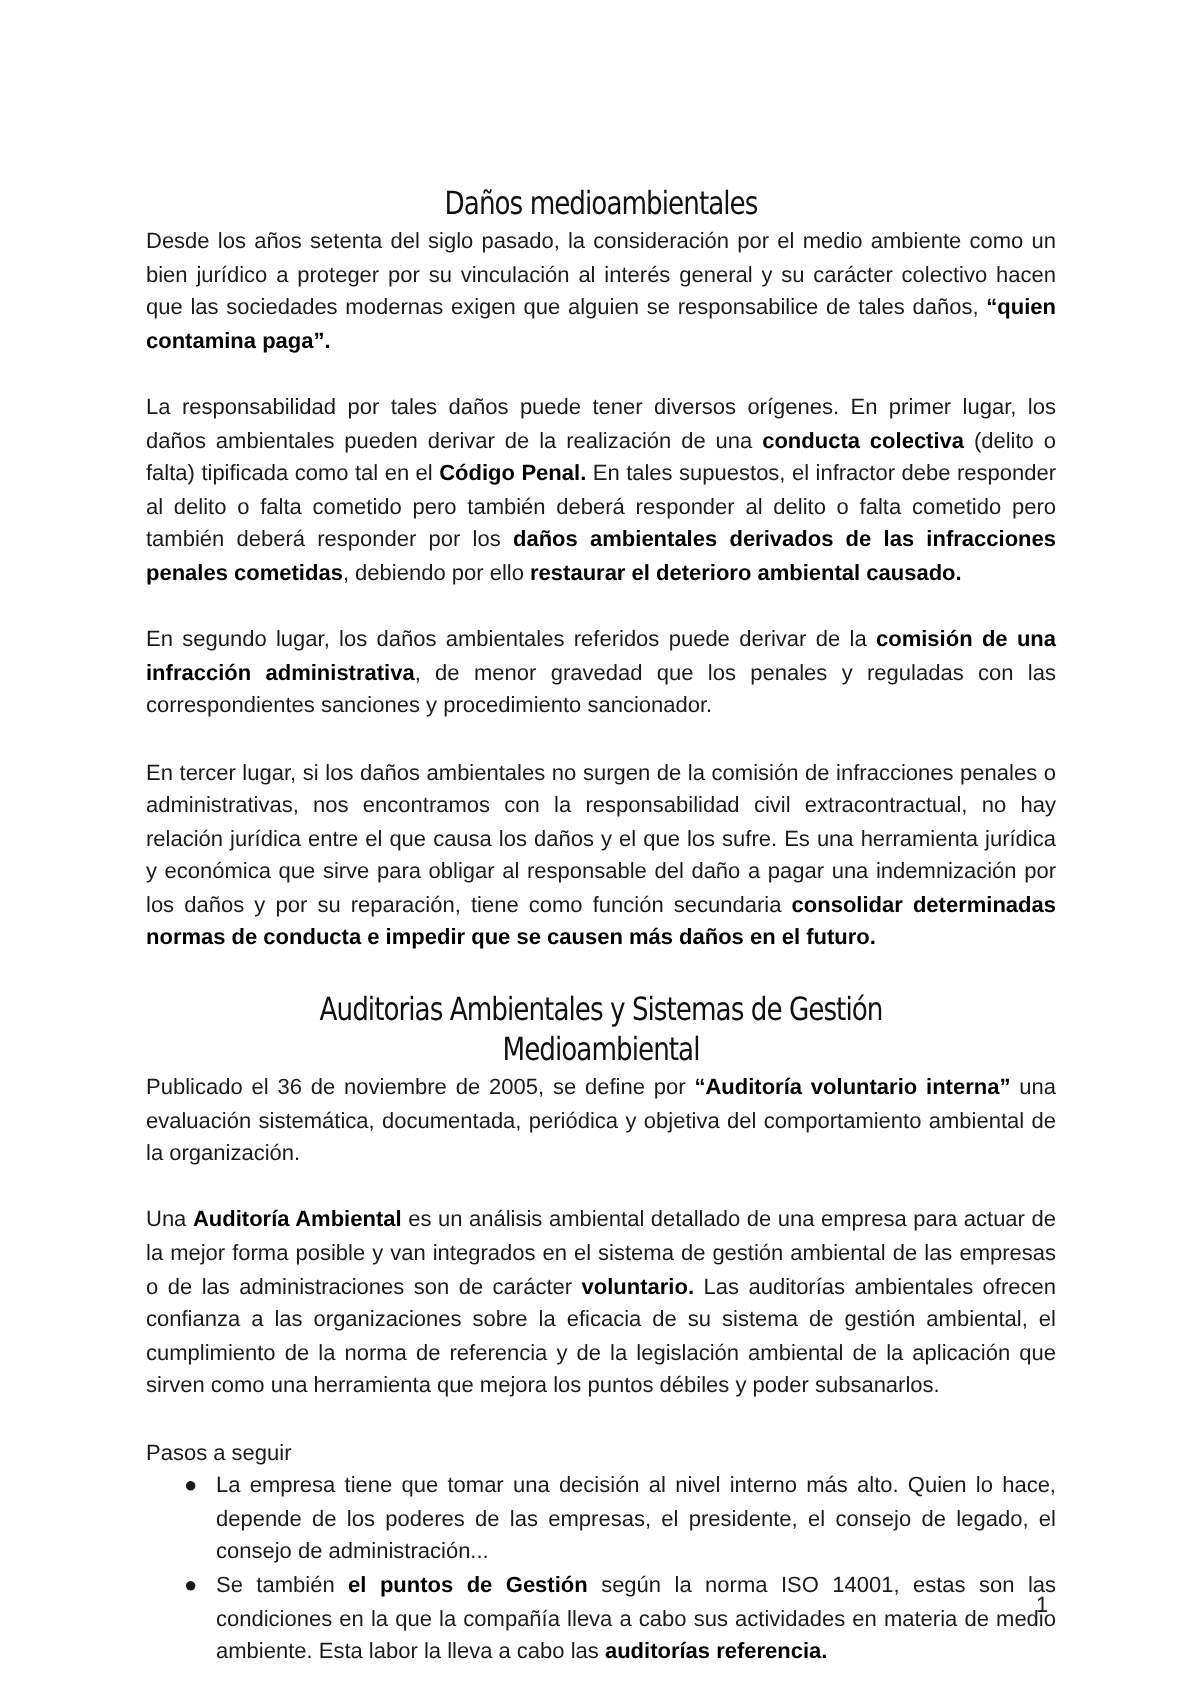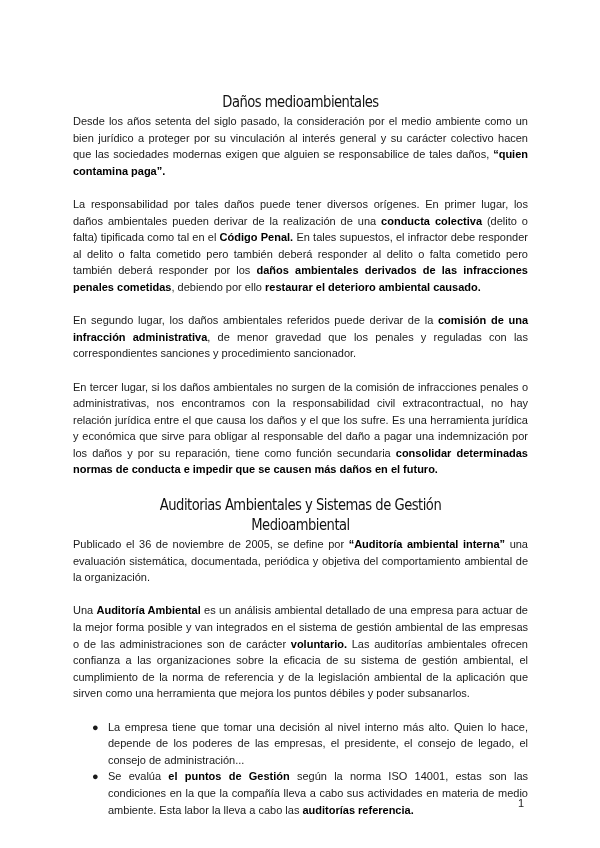--- a/index.html
+++ b/index.html
@@ -28,23 +28,24 @@
   <p><span>Desde los años setenta del siglo pasado, la consideración por el medio ambiente como un bien jurídico a proteger por su vinculación al interés general y su carácter colectivo hacen que las sociedades modernas exigen que alguien se responsabilice de tales daños, </span><b>“quien contamina paga”.</b></p>
 
   <p><span>La responsabilidad por tales daños puede tener diversos orígenes. En primer lugar, los daños ambientales pueden derivar de la realización de una </span><b>conducta colectiva</b><span> (delito o falta) tipificada como tal en el </span><b>Código Penal.</b><span> En tales supuestos, el infractor debe responder al delito o falta cometido pero también deberá responder al delito o falta cometido pero también deberá responder por los </span><b>daños ambientales derivados de las infracciones penales cometidas</b><span>, debiendo por ello </span><b>restaurar el deterioro ambiental causado.</b></p>
 
   <p><span>En segundo lugar, los daños ambientales referidos puede derivar de la </span><b>comisión de una infracción administrativa</b><span>, de menor gravedad que los penales y reguladas con las correspondientes sanciones y procedimiento sancionador.</span></p>
 
   <p><span>En tercer lugar, si los daños ambientales no surgen de la comisión de infracciones penales o administrativas, nos encontramos con la responsabilidad civil extracontractual, no hay relación jurídica entre el que causa los daños y el que los sufre. Es una herramienta jurídica y económica que sirve para obligar al responsable del daño a pagar una indemnización por los daños y por su reparación, tiene como función secundaria </span><b>consolidar determinadas normas de conducta e impedir que se causen más daños en el futuro.</b></p>
 
   <h1 class="h2">Auditorias Ambientales y Sistemas de Gestión Medioambiental</h1>
 
-  <p><span>Publicado el 36 de noviembre de 2005, se define por </span><b>“Auditoría ambiental interna”</b><span> una evaluación sistemática, documentada, periódica y objetiva del comportamiento ambiental de la organización.</span></p>
+  <p><span>Publicado el 36 de noviembre de 2005, se define por </span><b>“Auditoría voluntario interna”</b><span> una evaluación sistemática, documentada, periódica y objetiva del comportamiento ambiental de la organización.</span></p>
 
   <p><span>Una </span><b>Auditoría Ambiental</b><span> es un análisis ambiental detallado de una empresa para actuar de la mejor forma posible y van integrados en el sistema de gestión ambiental de las empresas o de las administraciones son de carácter </span><b>voluntario.</b><span> Las auditorías ambientales ofrecen confianza a las organizaciones sobre la eficacia de su sistema de gestión ambiental, el cumplimiento de la norma de referencia y de la legislación ambiental de la aplicación que sirven como una herramienta que mejora los puntos débiles y poder subsanarlos.</span></p>
 
+  <div class="pasos">Pasos a seguir</div>
   <ul>
     <li><span class="bullet">●</span><span>La empresa tiene que tomar una decisión al nivel interno más alto. Quien lo hace, depende de los poderes de las empresas, el presidente, el consejo de legado, el consejo de administración...</span></li>
-    <li><span class="bullet">●</span><span>Se evalúa </span><b>el puntos de Gestión</b><span> según la norma ISO 14001, estas son las condiciones en la que la compañía lleva a cabo sus actividades en materia de medio ambiente. Esta labor la lleva a cabo las </span><b>auditorías referencia.</b></li>
+    <li><span class="bullet">●</span><span>Se también </span><b>el puntos de Gestión</b><span> según la norma ISO 14001, estas son las condiciones en la que la compañía lleva a cabo sus actividades en materia de medio ambiente. Esta labor la lleva a cabo las </span><b>auditorías referencia.</b></li>
   </ul>
 </div>
 
 <div class="pagenum">1</div>
 
 </body></html>

